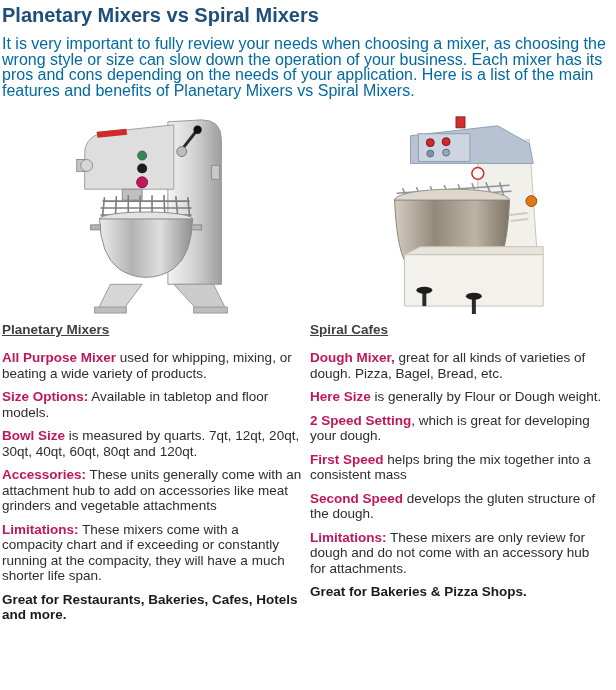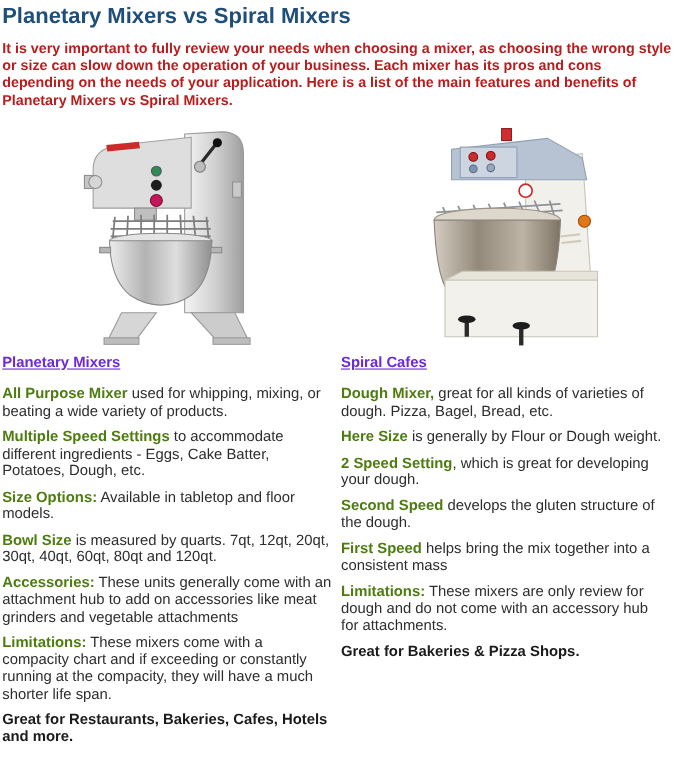--- a/index.html
+++ b/index.html
@@ -5,34 +5,34 @@
   * { margin:0; padding:0; box-sizing:border-box; }
   html,body { width:616px; height:690px; background:#ffffff; overflow:hidden; }
   body { font-family:"Liberation Sans", sans-serif; color:#2d2d2d; }
   .page { width:616px; height:690px; padding:3px 4px 0 2px; }
 
   .page-title {
     font-size:20px; font-weight:bold; color:#1f4e79;
     margin:1px 0 10px 0; line-height:22px;
   }
   .intro {
-    font-size:13px; line-height:15.5px; color:#b91c1c; margin-bottom:6px;font-weight:bold;
+    font-size:16px; line-height:15.5px; color:#0369a1; margin-bottom:6px;
   }
 
   .figures { display:grid; grid-template-columns:308px 300px; height:214px; }
   .fig { display:flex; align-items:center; justify-content:center; }
 
   .cols { display:grid; grid-template-columns:308px 300px; }
   .col { padding-right:8px; }
   .col-heading {
     font-size:13.5px; font-weight:bold; text-decoration:underline;
-    margin:4px 0 13px 0; color:#6d28d9;
+    margin:4px 0 13px 0; color:#404040;
   }
   .item { font-size:13.5px; line-height:15.5px; margin-bottom:8px; color:#2d2d2d; }
-  .item b { color:#4d7c0f; }
+  .item b { color:#be185d; }
   .col-footer { font-size:13.5px; line-height:15.5px; font-weight:bold; color:#1a1a1a; margin-bottom:6px; }
 </style>
 </head>
 <body>
 
 <div class="page">
 
   <h1 class="page-title">Planetary Mixers vs Spiral Mixers</h1>
 
   <p class="intro">It is very important to fully review your needs when choosing a mixer, as choosing the wrong style or size can slow down the operation of your business. Each mixer has its pros and cons depending on the needs of your application. Here is a list of the main features and benefits of Planetary Mixers vs Spiral Mixers.</p>
@@ -154,36 +154,35 @@
       </svg>
     </div>
   </div>
 
   <div class="cols">
 
     <div class="col">
       <h2 class="col-heading">Planetary Mixers</h2>
 
       <p class="item"><b>All Purpose Mixer</b><span> used for whipping, mixing, or beating a wide variety of products.</span></p>
-      <p class="item"><b>Multiple Speed Settings</b><span> to accommodate different ingredients - Eggs, Cake Batter, Potatoes, Dough, etc.</span></p>
       <p class="item"><b>Size Options:</b><span> Available in tabletop and floor models.</span></p>
       <p class="item"><b>Bowl Size</b><span> is measured by quarts. 7qt, 12qt, 20qt, 30qt, 40qt, 60qt, 80qt and 120qt.</span></p>
       <p class="item"><b>Accessories:</b><span> These units generally come with an attachment hub to add on accessories like meat grinders and vegetable attachments</span></p>
       <p class="item"><b>Limitations:</b><span> These mixers come with a compacity chart and if exceeding or constantly running at the compacity, they will have a much shorter life span.</span></p>
 
       <p class="col-footer">Great for Restaurants, Bakeries, Cafes, Hotels and more.</p>
     </div>
 
     <div class="col">
       <h2 class="col-heading">Spiral Cafes</h2>
 
       <p class="item"><b>Dough Mixer,</b><span> great for all kinds of varieties of dough. Pizza, Bagel, Bread, etc.</span></p>
       <p class="item"><b>Here Size</b><span> is generally by Flour or Dough weight.</span></p>
       <p class="item"><b>2 Speed Setting</b><span>, which is great for developing your dough.</span></p>
+      <p class="item"><b>First Speed</b><span> helps bring the mix together into a consistent mass</span></p>
       <p class="item"><b>Second Speed</b><span> develops the gluten structure of the dough.</span></p>
-      <p class="item"><b>First Speed</b><span> helps bring the mix together into a consistent mass</span></p>
       <p class="item"><b>Limitations:</b><span> These mixers are only review for dough and do not come with an accessory hub for attachments.</span></p>
 
       <p class="col-footer">Great for Bakeries &amp; Pizza Shops.</p>
     </div>
 
   </div>
 </div>
 
 </body></html>

